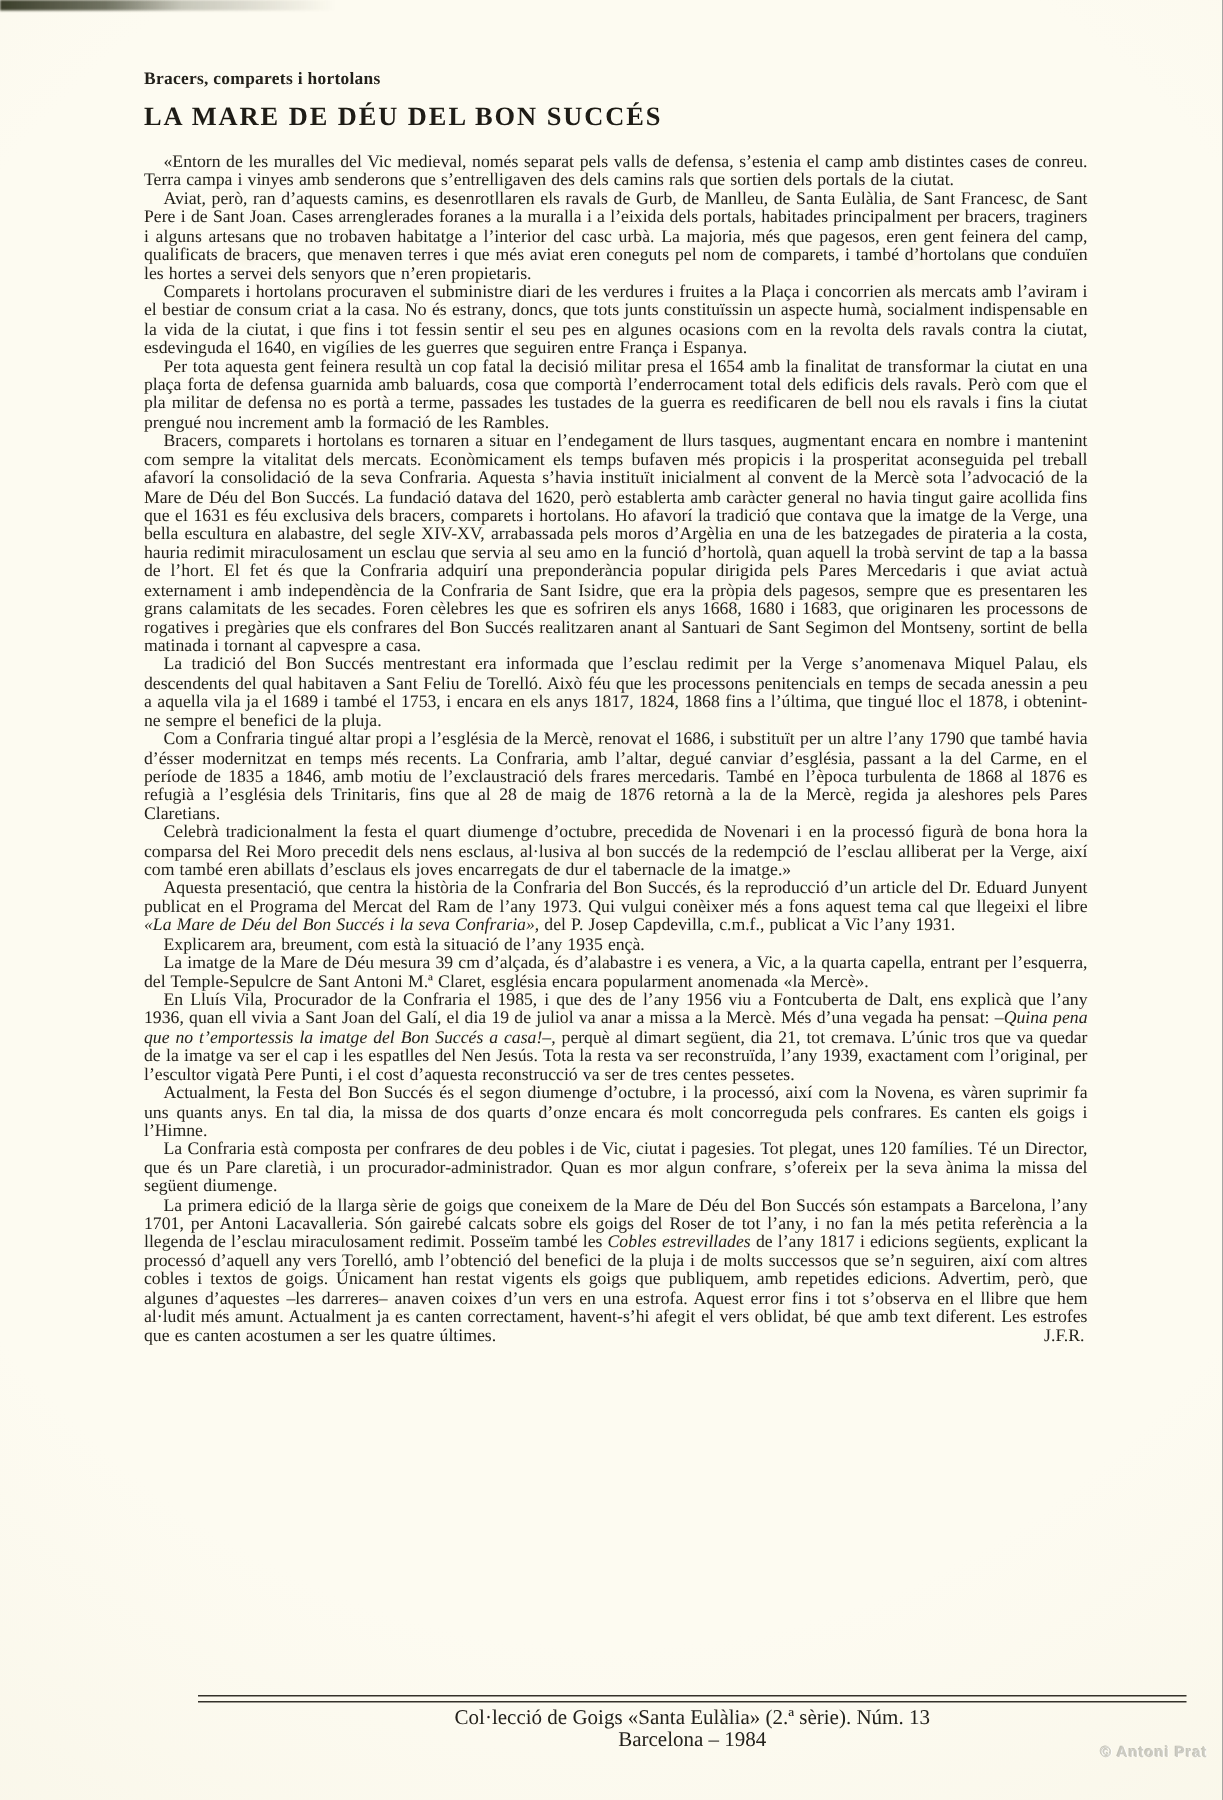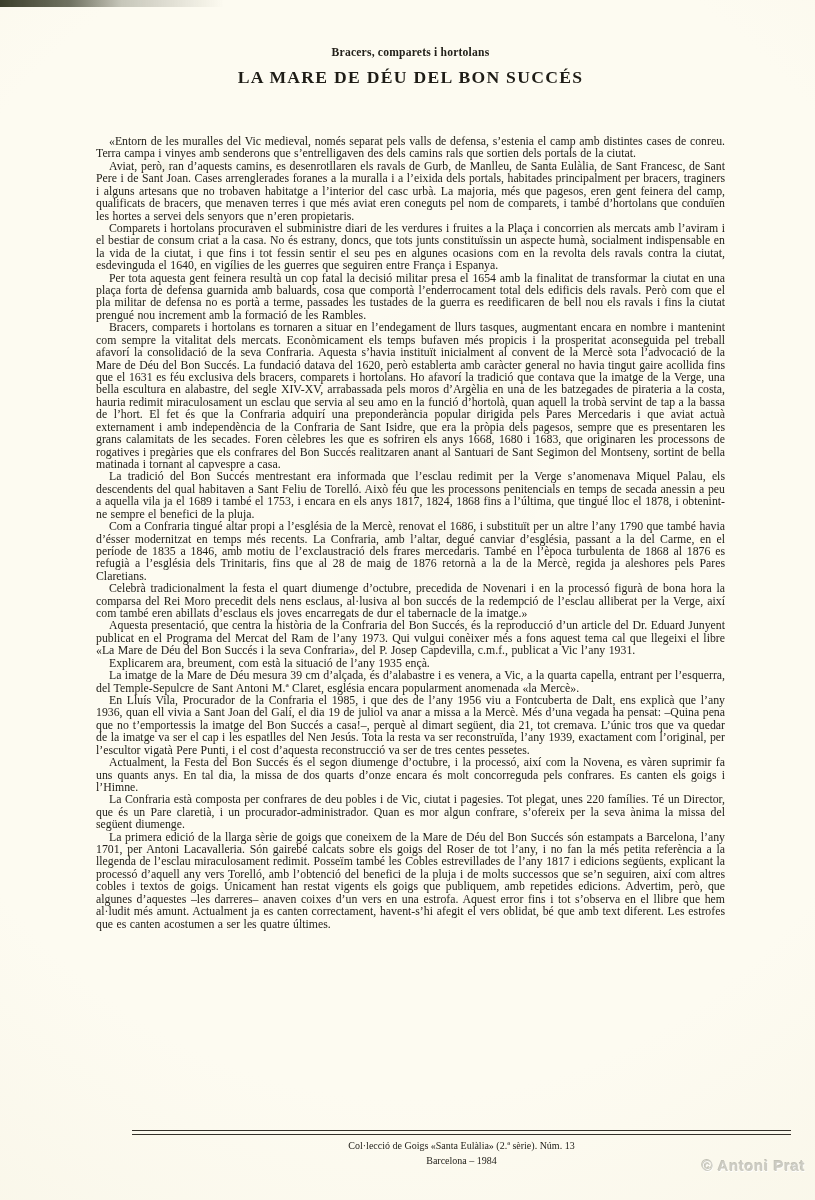--- a/index.html
+++ b/index.html
@@ -27,43 +27,43 @@
     position: absolute; inset: 0; pointer-events: none;
     background:
       radial-gradient(circle 16px at 165px 168px, rgba(150,140,90,0.10), transparent 70%),
       radial-gradient(circle 16px at 225px 166px, rgba(150,140,90,0.09), transparent 70%),
       radial-gradient(circle 16px at 290px 168px, rgba(150,140,90,0.09), transparent 70%),
       radial-gradient(circle 16px at 420px 166px, rgba(150,140,90,0.08), transparent 70%),
       radial-gradient(circle 16px at 545px 168px, rgba(150,140,90,0.09), transparent 70%),
       radial-gradient(circle 16px at 610px 170px, rgba(150,140,90,0.08), transparent 70%),
       radial-gradient(ellipse 180px 240px at 420px 470px, rgba(160,150,100,0.05), transparent 70%);
   }
-  header { position: absolute; top: 46px; left: 96px; width: 629px; text-align: center; }
+  header { position: absolute; top: 46px; left: 96px; width: 629px; }
   .kicker { font-weight: bold; font-size: 11.6px; letter-spacing: 0.2px; }
   .title  { font-weight: bold; font-size: 17.6px; letter-spacing: 1.3px; margin: 8px 0 15px 0; color: #1e1c16; }
   .textcol {
     position: absolute; top: 101px; left: 96px; width: 629px;
     font-size: 11.8px; line-height: 12.42px;
-    text-align: justify; word-spacing: 0.04em; margin-top: 34px;
+    text-align: justify; word-spacing: 0.04em;
   }
   .textcol p { margin: 0; text-indent: 13px; }
-  .it { }
+  .it { font-style: italic; }
   .signature { text-align: right; margin-top: -12.42px; padding-right: 2px; }
   .rule {
     position: absolute; top: 1130px; left: 132px; width: 659px; height: 3px;
     border-top: 1.8px solid #34312a; border-bottom: 1.4px solid #34312a;
   }
   .footer-lines {
     position: absolute; top: 1139px; left: 132px; width: 659px;
-    text-align: center; font-size: 10px; line-height: 14.6px;
+    text-align: center; font-size: 14px; line-height: 14.6px;
   }
   .watermark {
     position: absolute; right: 10px; bottom: 26px;
     font-family: "Liberation Sans", sans-serif;
-    font-weight: bold; font-size: 15px; letter-spacing: 0.6px;
+    font-weight: bold; font-size: 10px; letter-spacing: 0.6px;
     color: #ccCBc2; color: #cccbc2;
     text-shadow: 0.6px 0.6px 0 rgba(255,255,255,0.9), -0.6px -0.6px 0 rgba(170,169,158,0.7);
     text-align: center;
   }
 </style>
 </head>
 <body>
 
 <div class="page">
   <div class="edge-smudge"></div>
@@ -82,23 +82,24 @@
         <p><span>Per tota aquesta gent feinera resultà un cop fatal la decisió militar presa el 1654 amb la finalitat de transformar la ciutat en una plaça forta de defensa guarnida amb baluards, cosa que comportà l’enderrocament total dels edificis dels ravals. Però com que el pla militar de defensa no es portà a terme, passades les tustades de la guerra es reedificaren de bell nou els ravals i fins la ciutat prengué nou increment amb la formació de les Rambles.</span></p>
         <p><span>Bracers, comparets i hortolans es tornaren a situar en l’endegament de llurs tasques, augmentant encara en nombre i mantenint com sempre la vitalitat dels mercats. Econòmicament els temps bufaven més propicis i la prosperitat aconseguida pel treball afavorí la consolidació de la seva Confraria. Aquesta s’havia instituït inicialment al convent de la Mercè sota l’advocació de la Mare de Déu del Bon Succés. La fundació datava del 1620, però establerta amb caràcter general no havia tingut gaire acollida fins que el 1631 es féu exclusiva dels bracers, comparets i hortolans. Ho afavorí la tradició que contava que la imatge de la Verge, una bella escultura en alabastre, del segle XIV-XV, arrabassada pels moros d’Argèlia en una de les batzegades de pirateria a la costa, hauria redimit miraculosament un esclau que servia al seu amo en la funció d’hortolà, quan aquell la trobà servint de tap a la bassa de l’hort. El fet és que la Confraria adquirí una preponderància popular dirigida pels Pares Mercedaris i que aviat actuà externament i amb independència de la Confraria de Sant Isidre, que era la pròpia dels pagesos, sempre que es presentaren les grans calamitats de les secades. Foren cèlebres les que es sofriren els anys 1668, 1680 i 1683, que originaren les processons de rogatives i pregàries que els confrares del Bon Succés realitzaren anant al Santuari de Sant Segimon del Montseny, sortint de bella matinada i tornant al capvespre a casa.</span></p>
         <p><span>La tradició del Bon Succés mentrestant era informada que l’esclau redimit per la Verge s’anomenava Miquel Palau, els descendents del qual habitaven a Sant Feliu de Torelló. Això féu que les processons penitencials en temps de secada anessin a peu a aquella vila ja el 1689 i també el 1753, i encara en els anys 1817, 1824, 1868 fins a l’última, que tingué lloc el 1878, i obtenint-ne sempre el benefici de la pluja.</span></p>
         <p><span>Com a Confraria tingué altar propi a l’església de la Mercè, renovat el 1686, i substituït per un altre l’any 1790 que també havia d’ésser modernitzat en temps més recents. La Confraria, amb l’altar, degué canviar d’església, passant a la del Carme, en el període de 1835 a 1846, amb motiu de l’exclaustració dels frares mercedaris. També en l’època turbulenta de 1868 al 1876 es refugià a l’església dels Trinitaris, fins que al 28 de maig de 1876 retornà a la de la Mercè, regida ja aleshores pels Pares Claretians.</span></p>
         <p><span>Celebrà tradicionalment la festa el quart diumenge d’octubre, precedida de Novenari i en la processó figurà de bona hora la comparsa del Rei Moro precedit dels nens esclaus, al·lusiva al bon succés de la redempció de l’esclau alliberat per la Verge, així com també eren abillats d’esclaus els joves encarregats de dur el tabernacle de la imatge.»</span></p>
         <p><span>Aquesta presentació, que centra la història de la Confraria del Bon Succés, és la reproducció d’un article del Dr. Eduard Junyent publicat en el Programa del Mercat del Ram de l’any 1973. Qui vulgui conèixer més a fons aquest tema cal que llegeixi el libre </span><span class="it">«La Mare de Déu del Bon Succés i la seva Confraria»</span><span>, del P. Josep Capdevilla, c.m.f., publicat a Vic l’any 1931.</span></p>
         <p><span>Explicarem ara, breument, com està la situació de l’any 1935 ençà.</span></p>
         <p><span>La imatge de la Mare de Déu mesura 39 cm d’alçada, és d’alabastre i es venera, a Vic, a la quarta capella, entrant per l’esquerra, del Temple-Sepulcre de Sant Antoni M.ª Claret, església encara popularment anomenada «la Mercè».</span></p>
         <p><span>En Lluís Vila, Procurador de la Confraria el 1985, i que des de l’any 1956 viu a Fontcuberta de Dalt, ens explicà que l’any 1936, quan ell vivia a Sant Joan del Galí, el dia 19 de juliol va anar a missa a la Mercè. Més d’una vegada ha pensat: </span><span class="it">–Quina pena que no t’emportessis la imatge del Bon Succés a casa!–</span><span>, perquè al dimart següent, dia 21, tot cremava. L’únic tros que va quedar de la imatge va ser el cap i les espatlles del Nen Jesús. Tota la resta va ser reconstruïda, l’any 1939, exactament com l’original, per l’escultor vigatà Pere Punti, i el cost d’aquesta reconstrucció va ser de tres centes pessetes.</span></p>
         <p><span>Actualment, la Festa del Bon Succés és el segon diumenge d’octubre, i la processó, així com la Novena, es vàren suprimir fa uns quants anys. En tal dia, la missa de dos quarts d’onze encara és molt concorreguda pels confrares. Es canten els goigs i l’Himne.</span></p>
-        <p><span>La Confraria està composta per confrares de deu pobles i de Vic, ciutat i pagesies. Tot plegat, unes 220 famílies. Té un Director, que és un Pare claretià, i un procurador-administrador. Quan es mor algun confrare, s’ofereix per la seva ànima la missa del següent diumenge.</span></p>
+        <p><span>La Confraria està composta per confrares de deu pobles i de Vic, ciutat i pagesies. Tot plegat, unes 120 famílies. Té un Director, que és un Pare claretià, i un procurador-administrador. Quan es mor algun confrare, s’ofereix per la seva ànima la missa del següent diumenge.</span></p>
         <p><span>La primera edició de la llarga sèrie de goigs que coneixem de la Mare de Déu del Bon Succés són estampats a Barcelona, l’any 1701, per Antoni Lacavalleria. Són gairebé calcats sobre els goigs del Roser de tot l’any, i no fan la més petita referència a la llegenda de l’esclau miraculosament redimit. Posseïm també les </span><span class="it">Cobles estrevillades</span><span> de l’any 1817 i edicions següents, explicant la processó d’aquell any vers Torelló, amb l’obtenció del benefici de la pluja i de molts successos que se’n seguiren, així com altres cobles i textos de goigs. Únicament han restat vigents els goigs que publiquem, amb repetides edicions. Advertim, però, que algunes d’aquestes –les darreres– anaven coixes d’un vers en una estrofa. Aquest error fins i tot s’observa en el llibre que hem al·ludit més amunt. Actualment ja es canten correctament, havent-s’hi afegit el vers oblidat, bé que amb text diferent. Les estrofes que es canten acostumen a ser les quatre últimes.</span></p>
       </main>
+    <div class="signature">J.F.R.</div>
   </div>
 
   <div class="rule"></div>
 
   <footer class="footer-lines">
     <div>Col·lecció de Goigs «Santa Eulàlia» (2.ª sèrie). Núm. 13</div>
     <div>Barcelona – 1984</div>
   </footer>
 
   <div class="watermark">© Antoni Prat</div>

